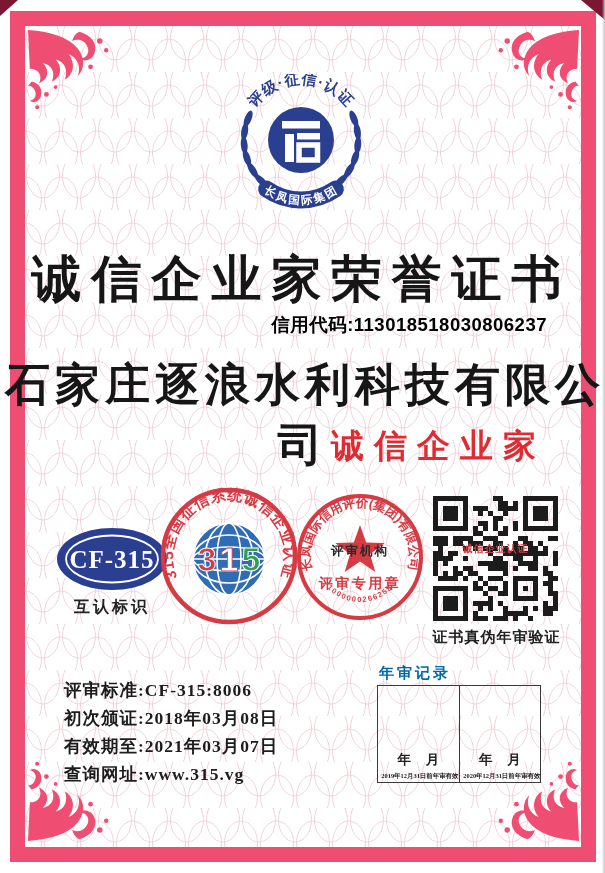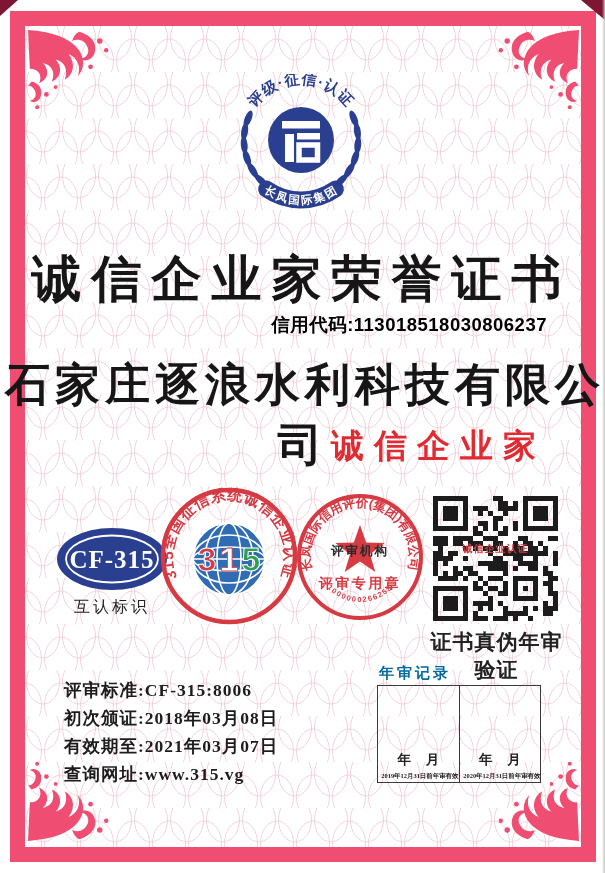--- a/index.html
+++ b/index.html
@@ -31,30 +31,30 @@
           color:#000000;letter-spacing:0.5px;}
   .company{position:absolute;left:0;right:0;top:355px;text-align:center;
            font-size:45px;font-weight:bold;letter-spacing:5px;text-indent:5px;color:#161616;}
   .person{position:absolute;left:145px;top:424px;font-size:32px;font-weight:bold;
           letter-spacing:8px;color:var(--accent_red,#df2b31);}
   .honor{position:absolute;left:313px;top:424px;font-size:33px;font-weight:bold;
           letter-spacing:10px;color:var(--accent_red,#df2b31);margin-left:18px;}
 
   .cf-badge{position:absolute;left:54px;top:526px;width:116px;height:66px;}
   .cf-caption{position:absolute;left:50px;top:597px;width:124px;text-align:center;
-          font-size:16px;font-weight:normal;letter-spacing:3px;color:#222;}
+          font-size:16px;font-weight:bold;letter-spacing:3px;color:#222;}
   .seal315{position:absolute;left:158px;top:485px;width:142px;height:142px;}
   .review-seal{position:absolute;left:294px;top:491px;width:132px;height:132px;}
 
   .qr{position:absolute;left:433px;top:496px;width:125px;height:125px;}
   .qr svg{display:block;}
   .qr-overlay{position:absolute;left:0;right:0;top:46px;text-align:center;
           font-size:10px;font-weight:bold;color:#d03a42;letter-spacing:1px;}
   .qr-caption{position:absolute;left:424px;top:628px;width:145px;text-align:center;
-          font-size:21px;font-weight:bold;letter-spacing:1px;color:#222;}
+          font-size:15px;font-weight:bold;letter-spacing:1px;color:#222;}
 
   .details{position:absolute;left:64px;top:676px;font-family:"Liberation Serif",serif;
            font-size:17.5px;font-weight:bold;color:#1c1c1c;line-height:28px;letter-spacing:1px;}
   .annual-label{position:absolute;left:379px;top:664px;font-family:"Liberation Serif",serif;
            font-size:15px;font-weight:bold;letter-spacing:3px;color:#0369a1;}
   .annual-box{position:absolute;left:377px;top:685px;width:164px;height:98px;display:flex;}
   .annual-cell{flex:1;position:relative;border:1.5px solid #3a3a3a;}
   .annual-cell + .annual-cell{border-left:none;}
   .ym-row{position:absolute;left:0;right:0;bottom:13px;display:flex;justify-content:space-around;
            padding:0 12px;font-family:"Liberation Serif",serif;font-size:13.5px;font-weight:bold;color:#222;}

